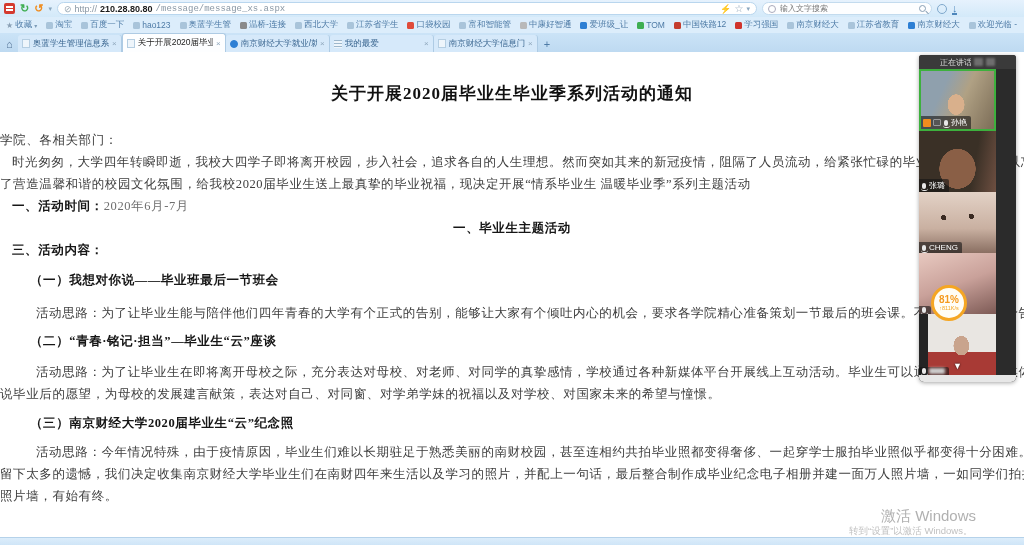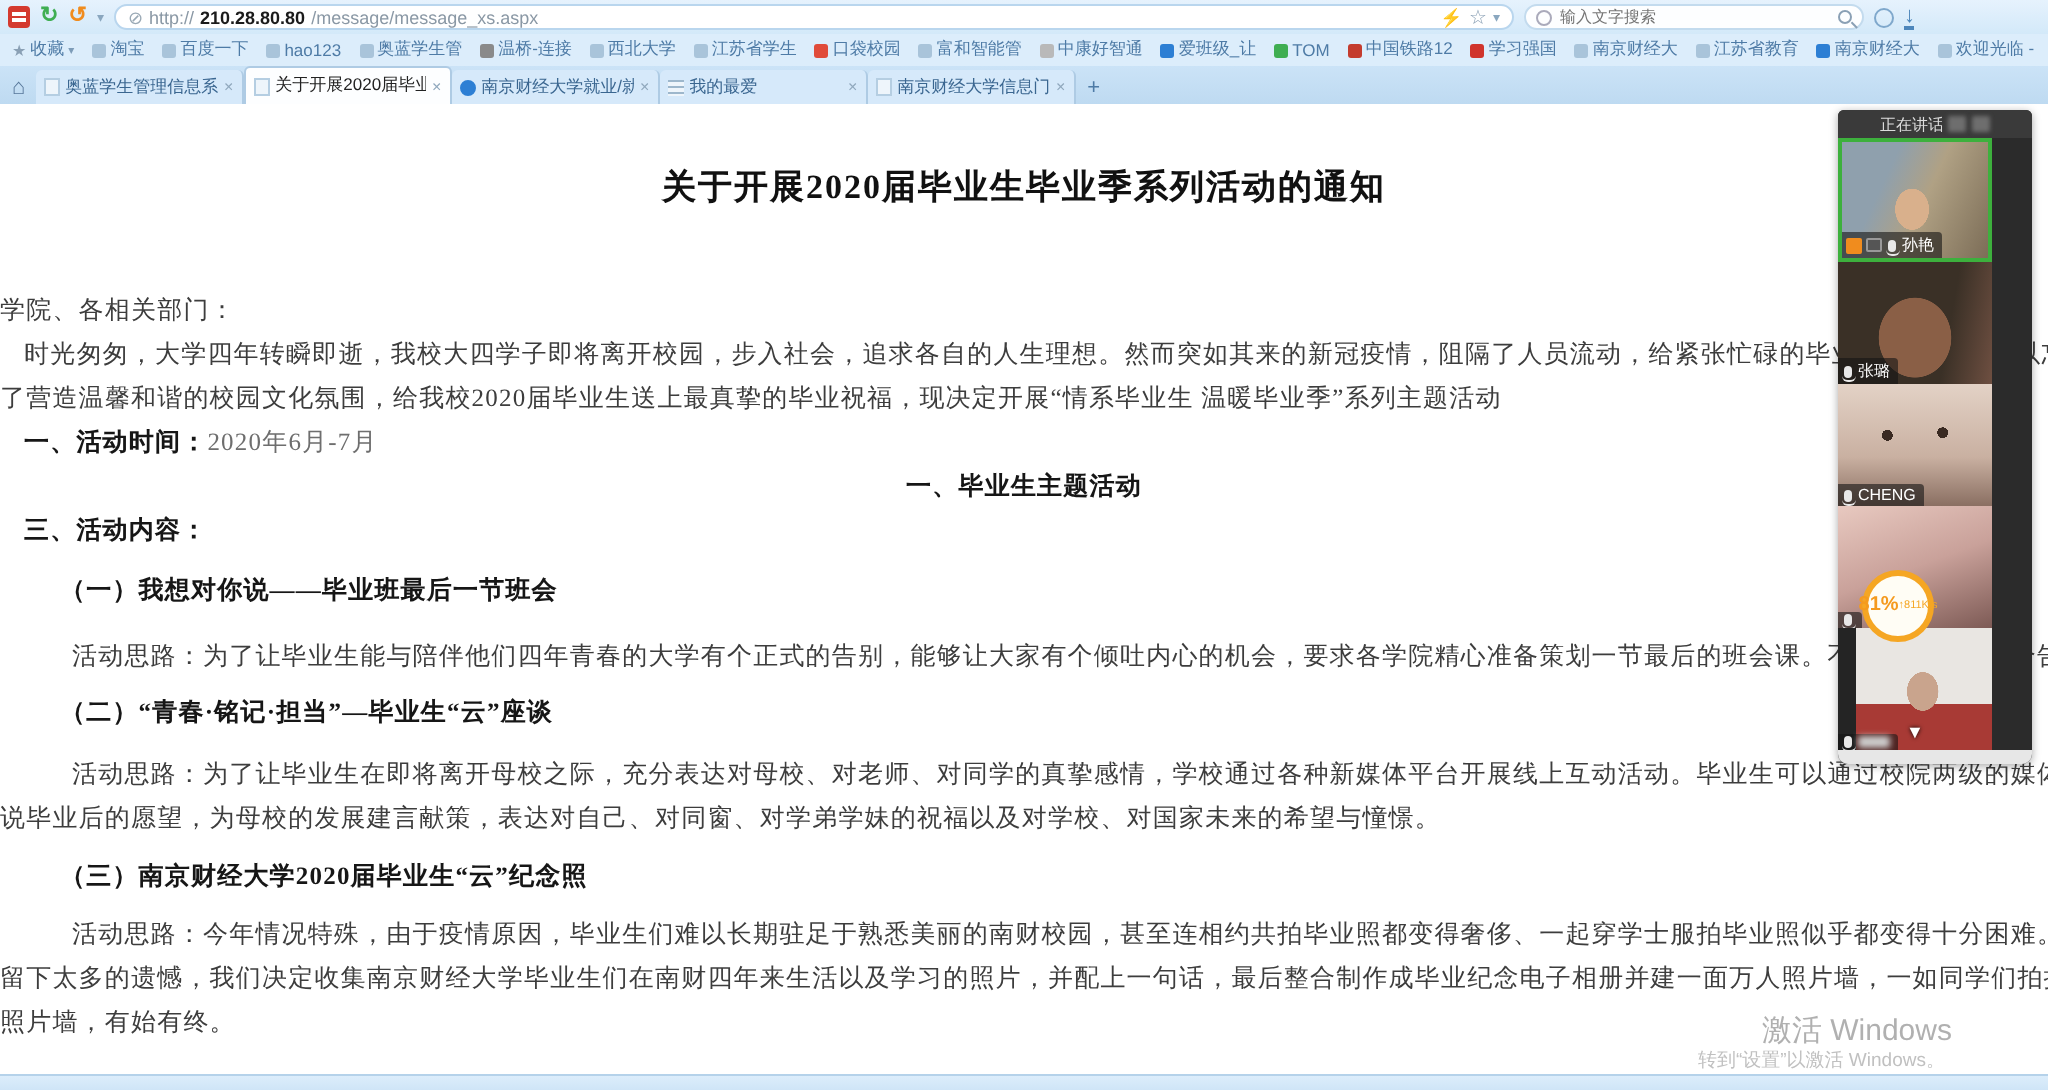--- a/index.html
+++ b/index.html
@@ -15,21 +15,21 @@
     background:#fff; box-shadow:0 3px 0 #fff; }
   .nav-ic { font-size:11px; line-height:11px; font-weight:bold; }
   .ic-refresh { color:#3fae52; }
   .ic-undo { color:#f08c1e; }
   .ic-caret { color:#8aa7bf; font-size:7px; }
   .url-box { height:13px; width:700px; background:#fff; border:1px solid #b9d6ee; border-radius:7px;
     display:flex; align-items:center; padding:0 6px; gap:3px; font-size:9px; }
   .shield { color:#9aa9b5; font-size:9px; }
   .url-prefix { color:#8a98a5; }
   .url-host { color:#1b1b1b; font-weight:bold; }
-  .url-path { color:#8a98a5; flex:1; }
+  .url-path { color:#8a98a5; flex:1;font-family:Liberation Mono, monospace; }
   .ic-flash { color:#f5a623; font-size:9px; }
   .ic-star { color:#8aa0b5; font-size:10px; }
   .search-box { height:13px; width:170px; background:#fdfeff; border:1px solid #c3dbee; border-radius:7px;
     display:flex; align-items:center; padding:0 5px; gap:4px; }
   .search-box input { border:none; outline:none; background:transparent; flex:1; font-size:8px; color:#666; min-width:0;}
   .mag { width:7px; height:7px; border:1.4px solid #8aa0b5; border-radius:50%; position:relative; flex:0 0 auto;}
   .mag::after { content:""; position:absolute; width:4px; height:1.4px; background:#8aa0b5;
     transform:rotate(45deg); left:5px; top:6px; }
   .ic-circle { width:10px; height:10px; border:1.5px solid #7fa8cc; border-radius:50%; flex:0 0 auto;}
   .ic-down { color:#4d86bb; font-size:11px; font-weight:bold; border-bottom:2px solid #4d86bb; line-height:10px; height:12px;}
@@ -54,21 +54,21 @@
   .t-fav.blue { background:#2d7fd4; border-color:#2d7fd4; border-radius:50%; height:8px;}
   .t-fav.list { background:repeating-linear-gradient(#9db7cc 0 1px,#eef5fb 1px 3px); border:none; height:8px;}
   .new-tab { font-size:11px; color:#4e7ba6; padding:0 6px 2px; }
 
   
   .content { position:relative; height:485px; background:#fff; overflow:hidden;
     font-family:"Liberation Serif","DejaVu Serif",serif; color:#3d3d3d; }
   .doc-title { text-align:center; font-size:17px; font-weight:bold; color:#111; letter-spacing:1px;
     margin-top:32px; line-height:20px; }
   .line { font-size:12.5px; line-height:22px; letter-spacing:0.6px; white-space:nowrap; overflow:hidden; }
-  .salutation { margin-top:40px; }
+  .salutation { margin-top:25px; }
   .ind1 { padding-left:12px; } .ind2 { padding-left:30px; } .ind2b { padding-left:36px; }
   .b { font-weight:bold; color:#161616; }
   .val { color:#6e6e6e; }
   .center-h { text-align:center; font-weight:bold; color:#161616; }
   .mt8{margin-top:8px;} .mt11{margin-top:11px;} .mt6{margin-top:6px;} .mt9{margin-top:9px;} .mt7{margin-top:7px;}
 
   
   .watermark { position:absolute; right:48px; bottom:-3px; bottom:0px; text-align:left;
     color:rgba(150,150,150,.75); font-family:"Liberation Sans",sans-serif; }
   .wm1 { font-size:15px; line-height:18px;margin-left:32px; }
@@ -101,21 +101,21 @@
       linear-gradient(180deg,#e9e6e2 0 62%, #a83a35 62%); }
   .chip { position:absolute; left:0; bottom:0; display:flex; align-items:center; gap:2px;
     background:rgba(20,20,20,.6); color:#fff; font-size:8px; padding:1px 4px 1px 2px; border-radius:0 2px 0 0;}
   .mic { width:4px; height:6px; background:#e8e8e8; border-radius:2px; position:relative; flex:0 0 auto; margin:0 1px;}
   .mic::after { content:""; position:absolute; left:-1.5px; top:5px; width:7px; height:2px;
     border-bottom:1px solid #e8e8e8; border-radius:0 0 3px 3px;}
   .chip .share-ic { width:8px; height:8px; background:#f08c1e; border-radius:1px; flex:0 0 auto;}
   .chip .cam-ic { width:8px; height:7px; background:#555; border:1px solid #999; border-radius:1px; flex:0 0 auto;}
   .blurbar { width:16px; height:6px; background:#cfcfcf; filter:blur(1.5px); border-radius:1px;}
   .badge { position:absolute; left:12px; top:230px; width:36px; height:36px; border-radius:50%;
-    background:#fffdf5; border:3px solid #f5a623; display:flex; flex-direction:row;
+    background:#fffdf5; border:3px solid #f5a623; display:flex; flex-direction:column;
     align-items:center; justify-content:center; z-index:5;text-align:center; }
   .badge .pct { color:#f59a1e; font-size:10px; font-weight:bold; line-height:10px;}
   .badge .rate { color:#f5a623; font-size:5.5px; line-height:7px;}
   .collapse { position:absolute; bottom:4px; left:50%; transform:translateX(-50%);
     color:#fff; font-size:9px; text-shadow:0 0 2px #000; }
   .meet-foot { height:7px; background:#e7e7e7; border-radius:0 0 5px 5px; }
 
   
   .bottom-strip { position:absolute; left:0; bottom:0; width:1024px; height:8px;
     background:linear-gradient(#dcedfb,#cfe5f7); border-top:1px solid #b5d2ea; }

